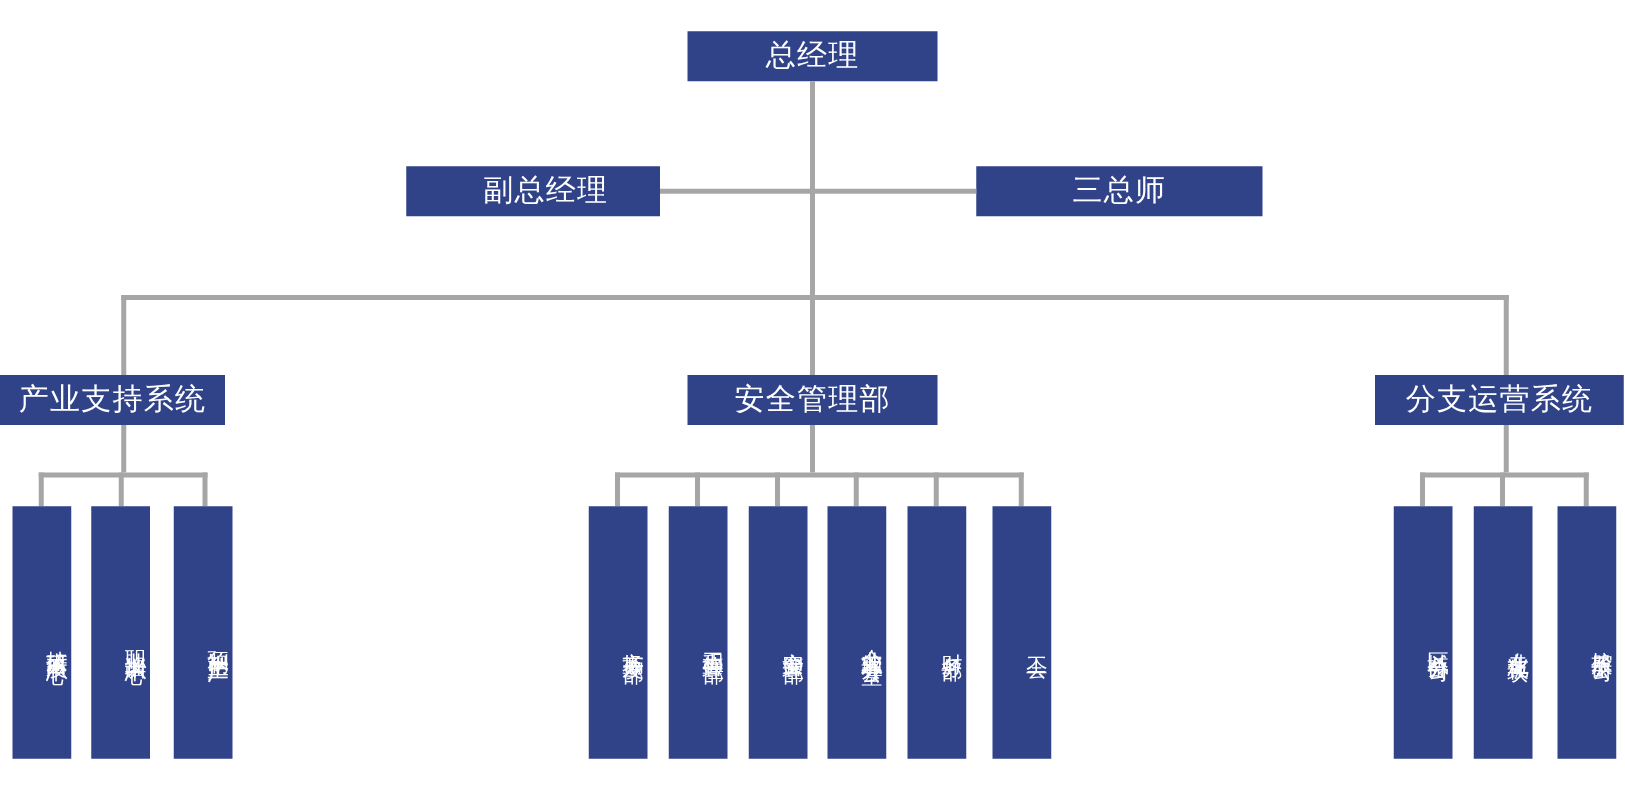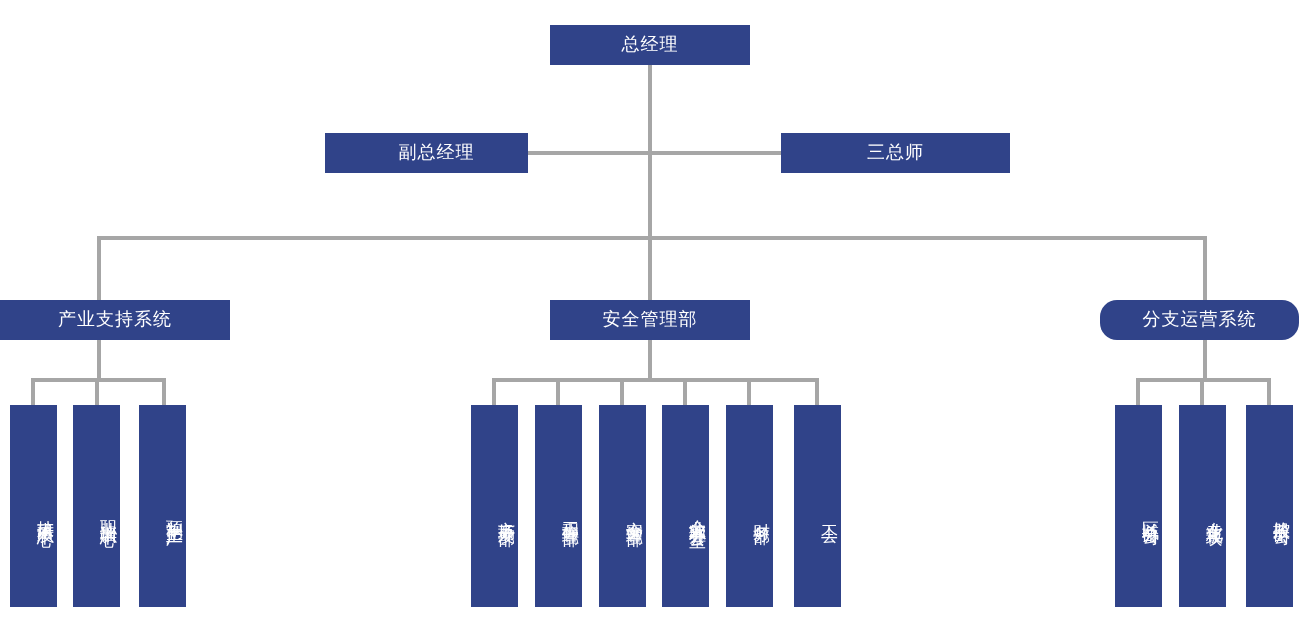--- a/index.html
+++ b/index.html
@@ -31,21 +31,21 @@
     position: absolute;
     background: #304389;
     color: #ffffff;
     box-sizing: border-box;
     display: flex;
     align-items: center;
     justify-content: center;
     text-align: center;
   }
   .node-h {            
-    font-size: 18px;
+    font-size: 24px;
     letter-spacing: 1px;
     line-height: 1.2;
     text-align: center;
   }
   .node-v {            
     font-size: 17px;
     writing-mode: vertical-rl;
     text-orientation: upright;
     letter-spacing: 2px;
     padding-top: 14px;
@@ -67,25 +67,25 @@
   <div class="node node-h" style="left:781px; top:133px; width:229px; height:40px;">三总师</div>
 
   <div class="conn conn-h" style="left:528px; top:151px; width:253px; height:4px;"></div>
 
   <div class="conn conn-h" style="left:97px; top:236px; width:1110px; height:4px;"></div>
 
   <div class="conn conn-v" style="left:97px; top:236px; width:4px; height:64px;"></div>
   <div class="conn conn-v" style="left:648px; top:236px; width:4px; height:64px;"></div>
   <div class="conn conn-v" style="left:1203px; top:236px; width:4px; height:64px;"></div>
 
-  <div class="node node-h" style="left:0px; top:300px; width:230px; height:40px;">产业支持系统</div>
+  <div class="node node-h" style="left:0px; top:300px; width:180px; height:40px;">产业支持系统</div>
 
   <div class="node node-h" style="left:550px; top:300px; width:200px; height:40px;">安全管理部</div>
 
-  <div class="node node-h" style="left:1100px; top:300px; width:199px; height:40px;border-radius:17px;">分支运营系统</div>
+  <div class="node node-h" style="left:1100px; top:300px; width:199px; height:40px;">分支运营系统</div>
 
   <div class="conn conn-v" style="left:97px; top:340px; width:4px; height:38px;"></div>
   <div class="conn conn-h" style="left:31px; top:378px; width:135px; height:4px;"></div>
   <div class="conn conn-v" style="left:31px; top:378px; width:4px; height:27px;"></div>
   <div class="conn conn-v" style="left:95px; top:378px; width:4px; height:27px;"></div>
   <div class="conn conn-v" style="left:162px; top:378px; width:4px; height:27px;"></div>
 
   <div class="node node-v" style="left:10px; top:405px; width:47px; height:202px;">技术研发中心</div>
   <div class="node node-v" style="left:73px; top:405px; width:47px; height:202px;">职业培训中心</div>
   <div class="node node-v" style="left:139px; top:405px; width:47px; height:202px;">预制生产工厂</div>

